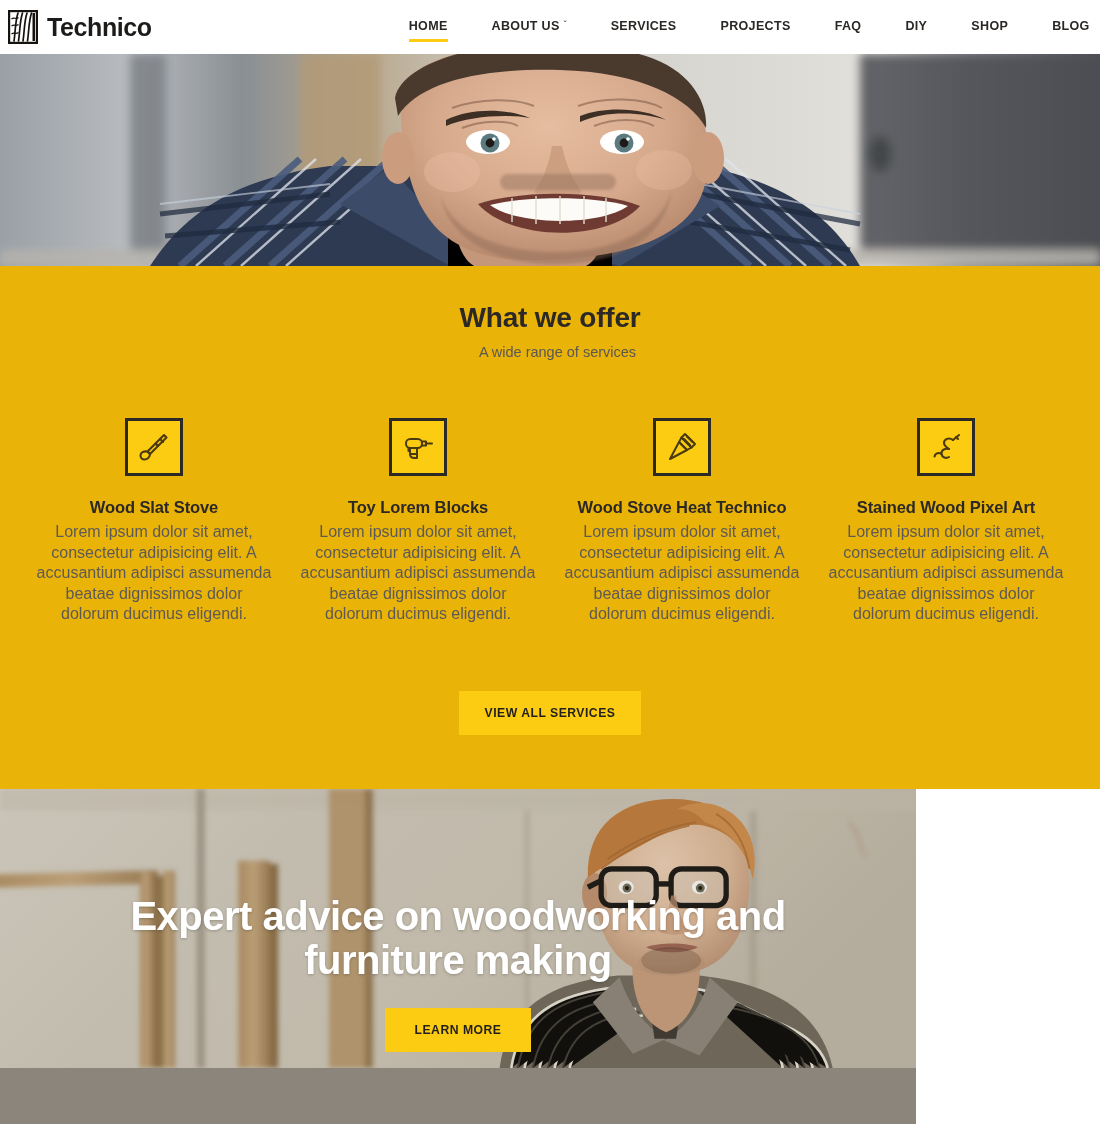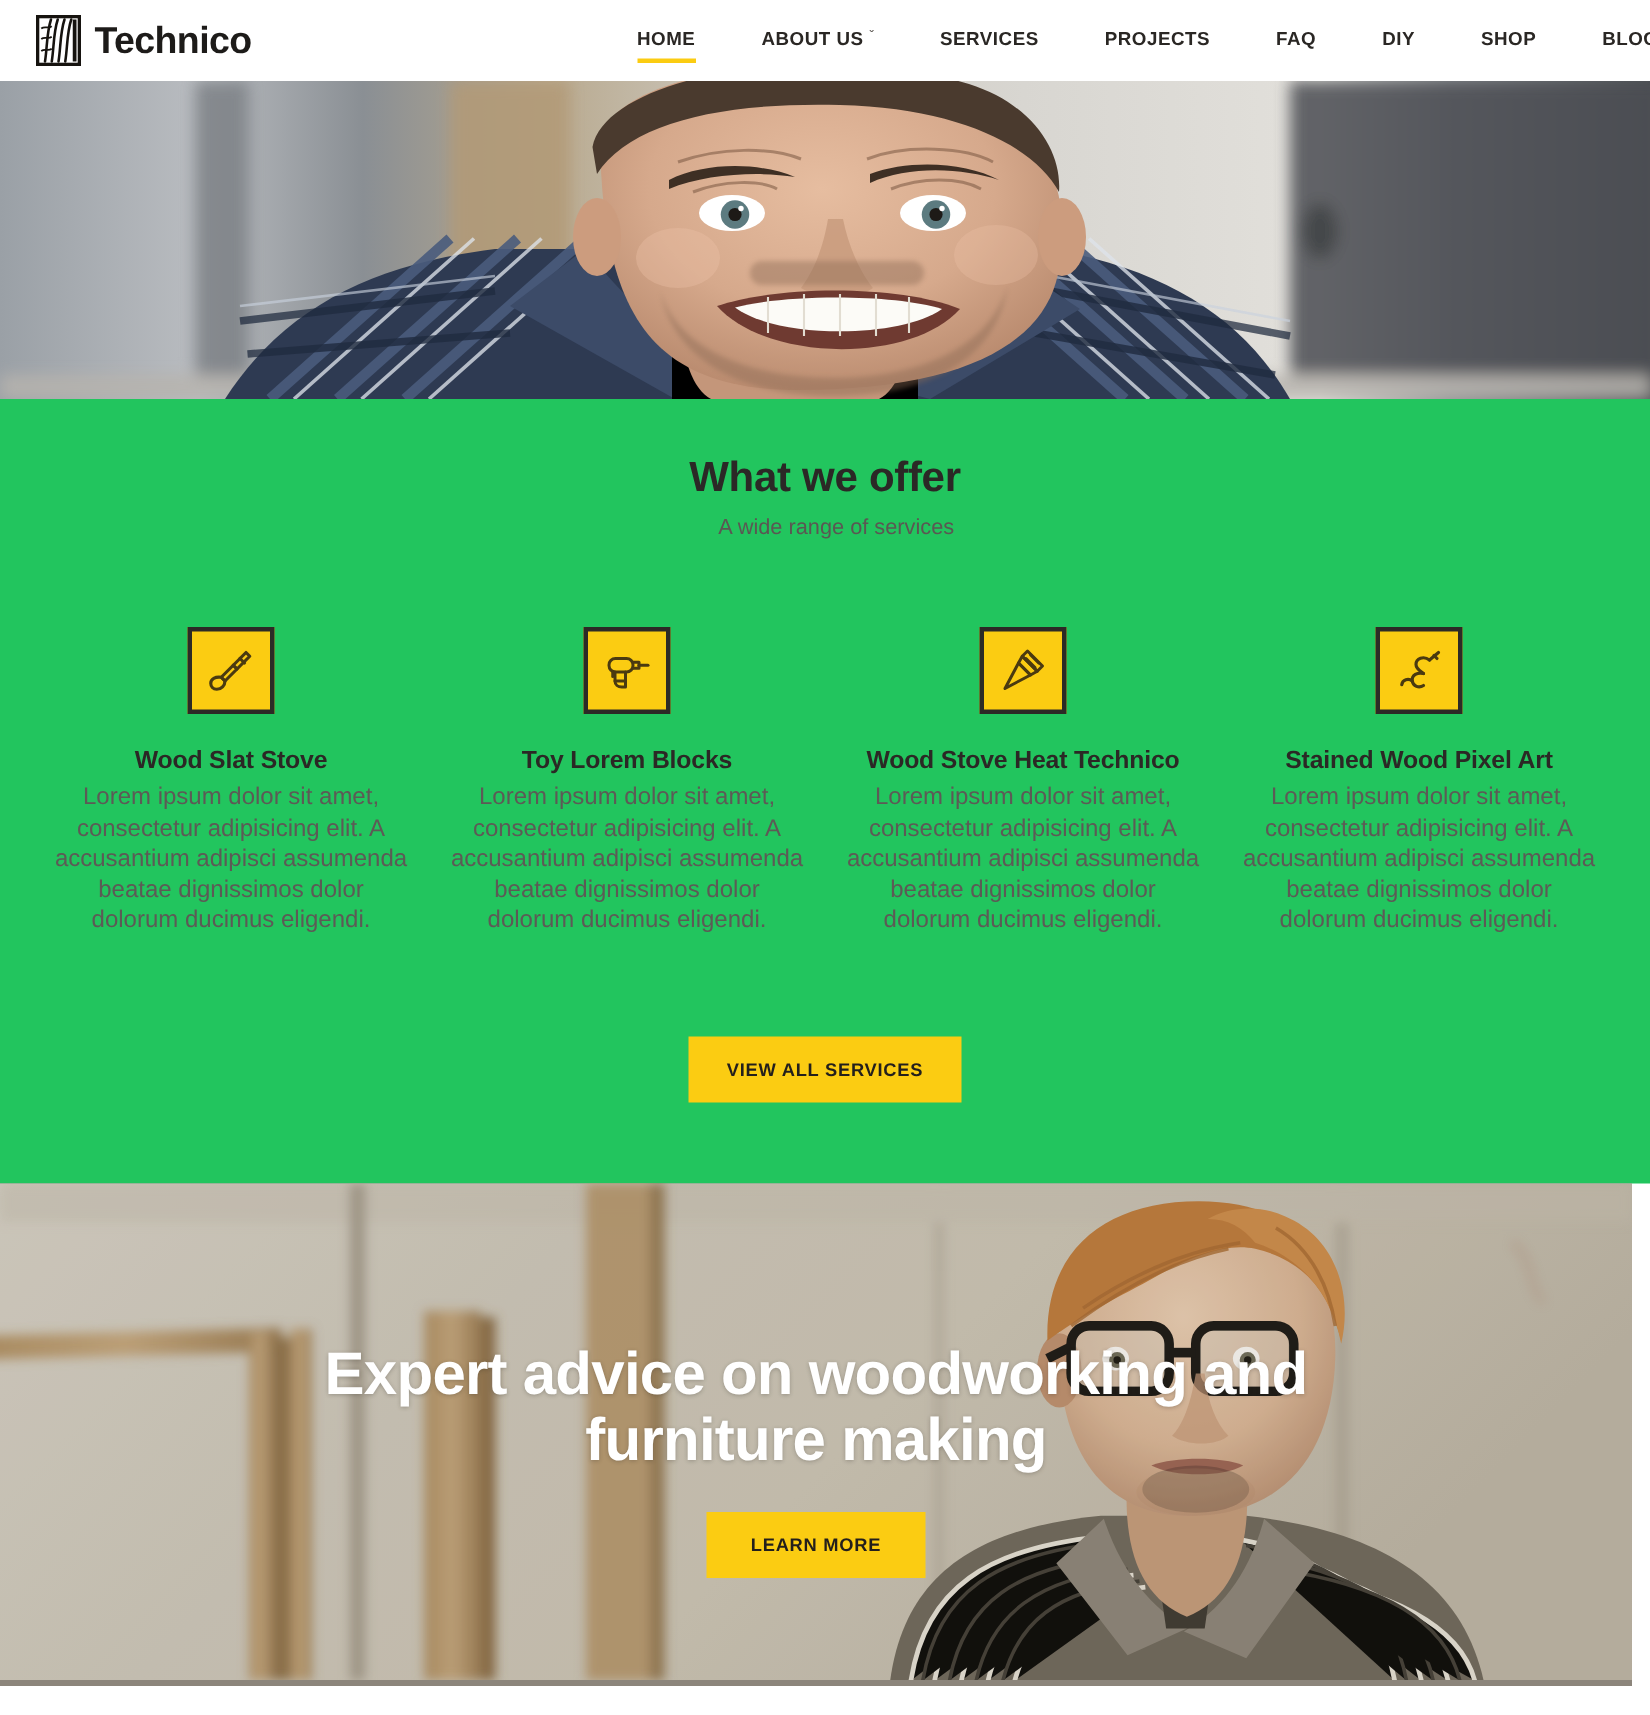--- a/index.html
+++ b/index.html
@@ -18,21 +18,21 @@
     overflow: hidden;
     background: #ffffff;
   }
 
   
   .header {
     height: 54px;
     width: 1100px;
     background: #ffffff;
     display: flex;
-    padding: 0 22px 0 24px;
+    padding: 0 22px 0 8px;
     position: relative;
     z-index: 30;
   }
 
   .brand {
     display: flex;
     align-items: center;
     gap: 9px;
     text-decoration: none;
   }
@@ -112,21 +112,21 @@
     height: 212px;
     width: 1100px;
     position: relative;
     overflow: hidden;
     background: #6d7074;
   }
   .hero-top .photo { position: absolute; inset: 0; }
 
   
   .offer {
-    background: #22c55e;
+    background: #eab308;
     padding: 36px 0 54px 0;
     width: 1100px;
   }
   .offer-title {
     text-align: center;
     font-size: 28px;
     font-weight: bold;
     color: #2b2826;
     letter-spacing: -0.2px;
   }
@@ -184,21 +184,21 @@
     letter-spacing: 0.5px;
     color: #231f1c;
     text-transform: uppercase;
     padding: 15px 26px;
     cursor: pointer;
   }
 
   
   .hero-bottom {
     position: relative;
-    width: 1088px;
+    width: 916px;
     height: 335px;
     overflow: hidden;
     background: #8c857b;
   }
   .hero-bottom .photo { position: absolute; inset: 0; }
 
   .hero-content {
     position: absolute;
     inset: 0;
     z-index: 5;

